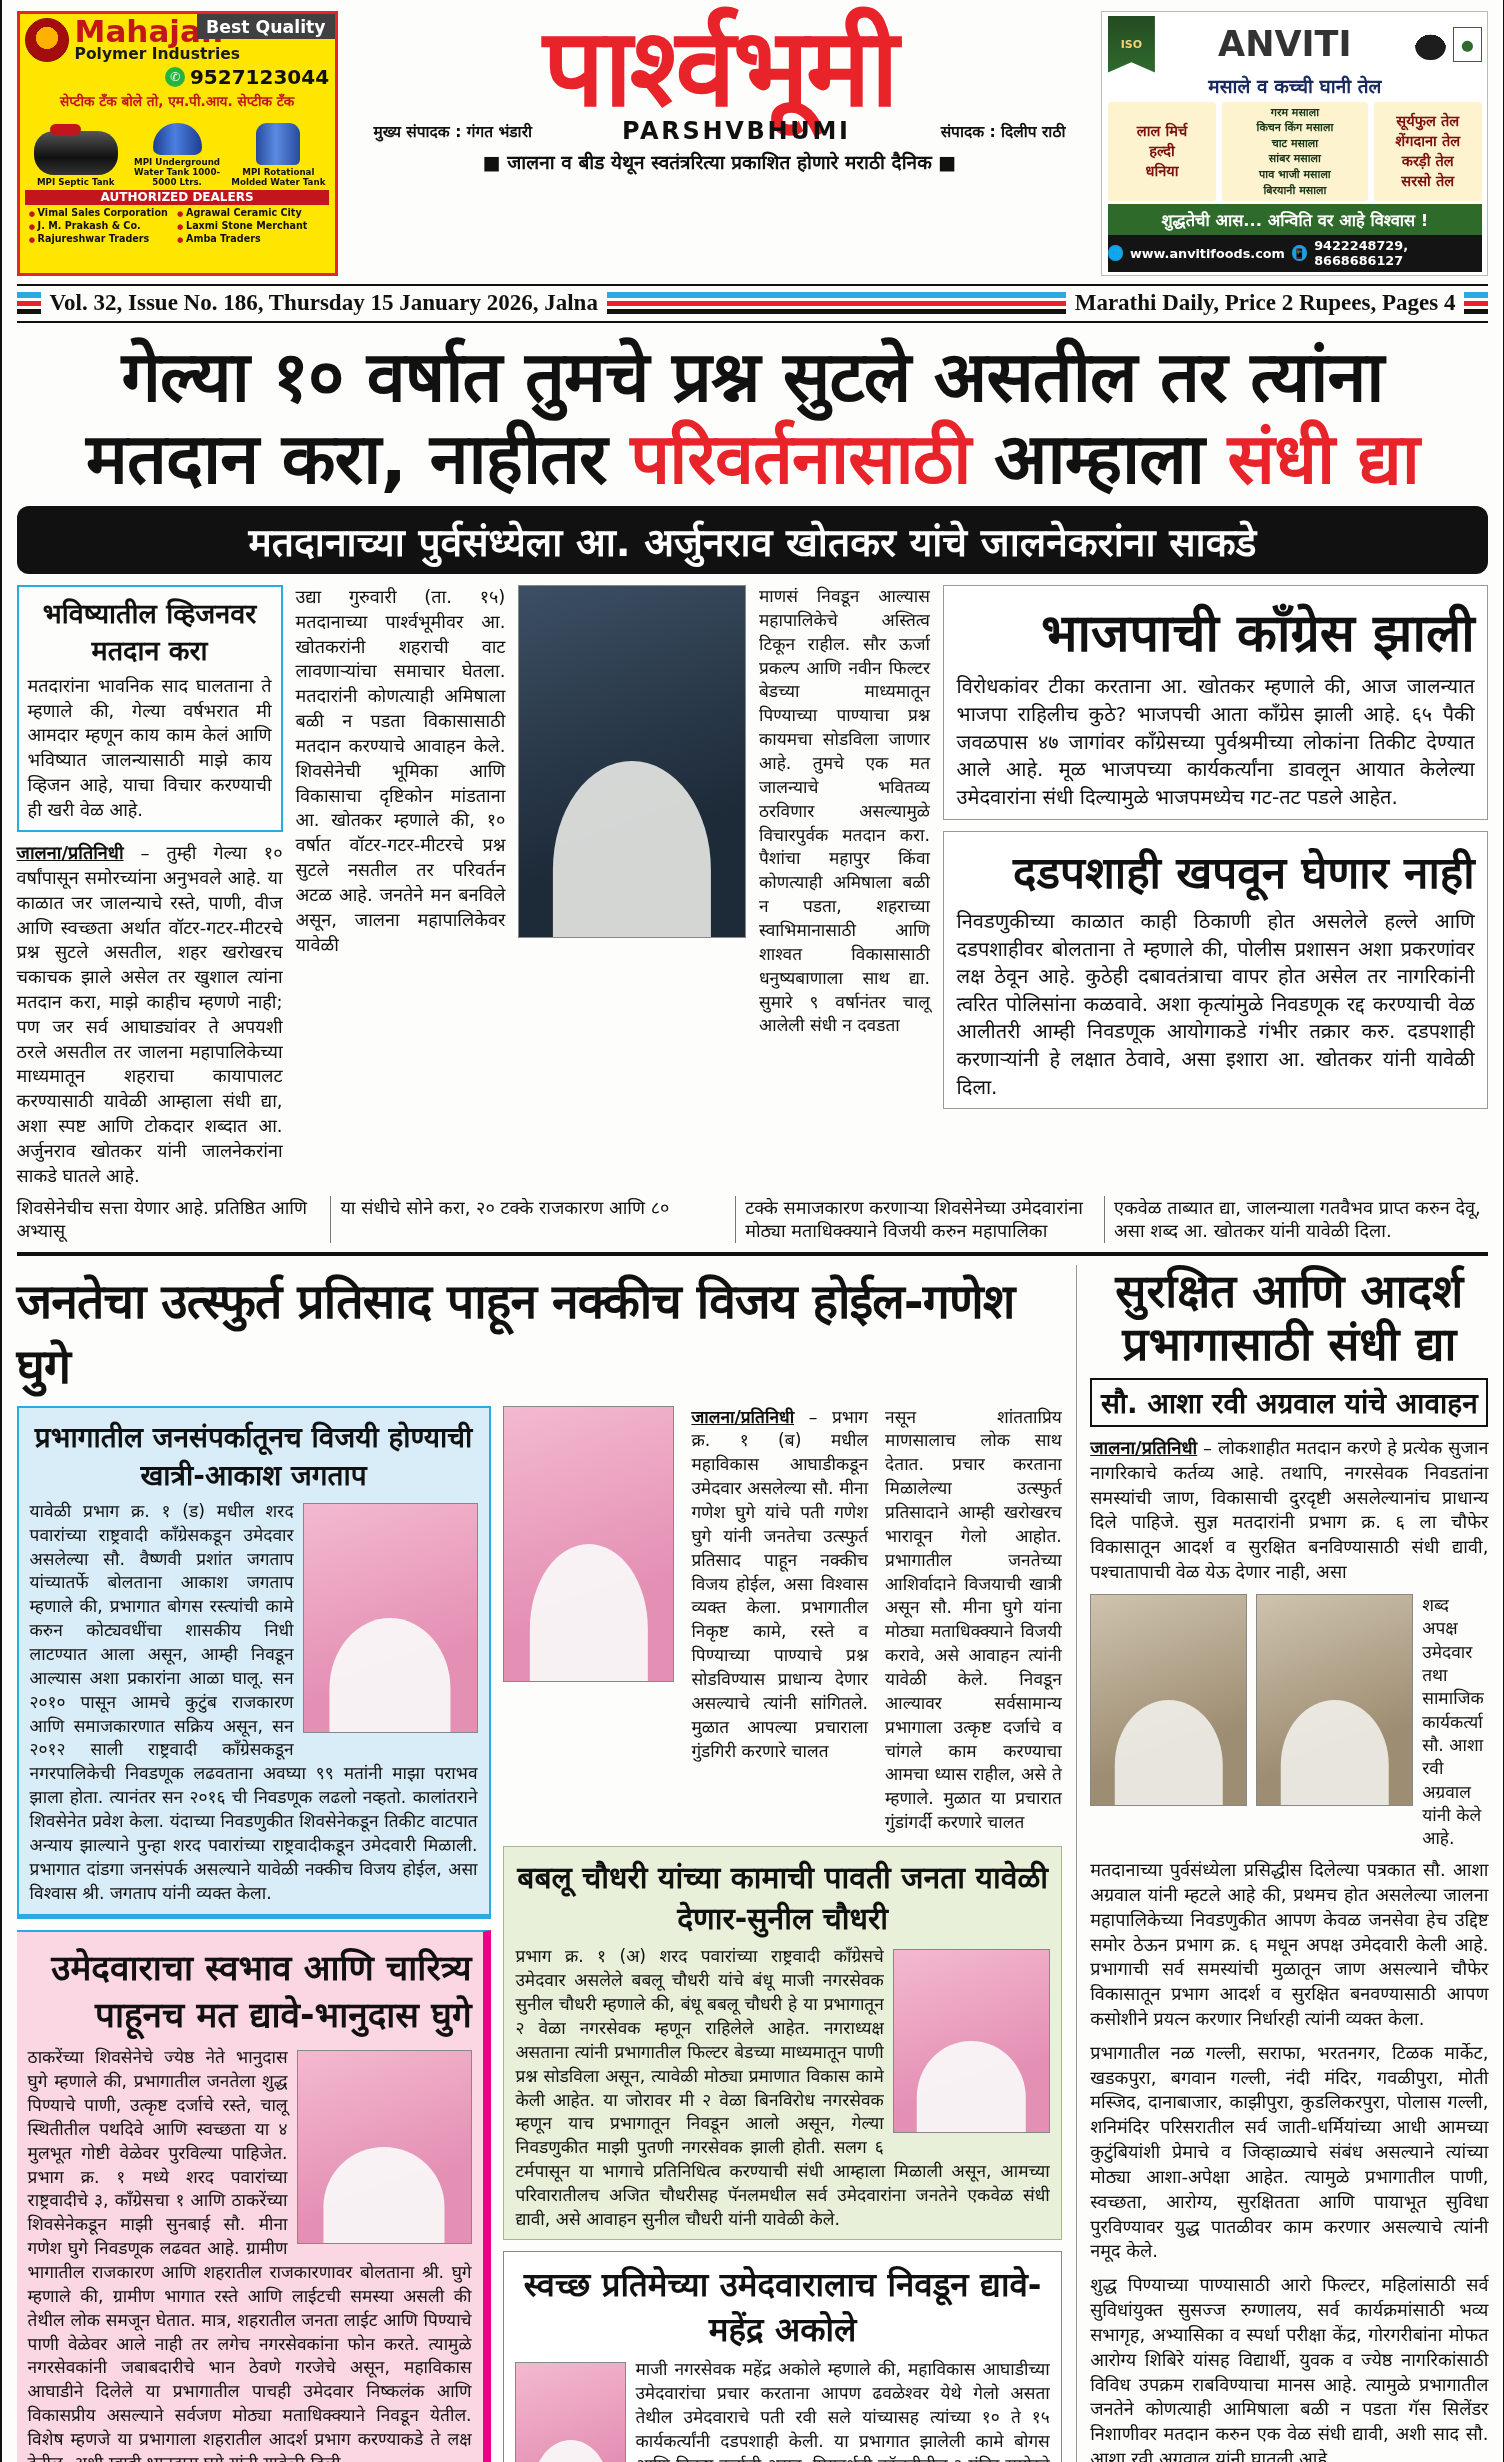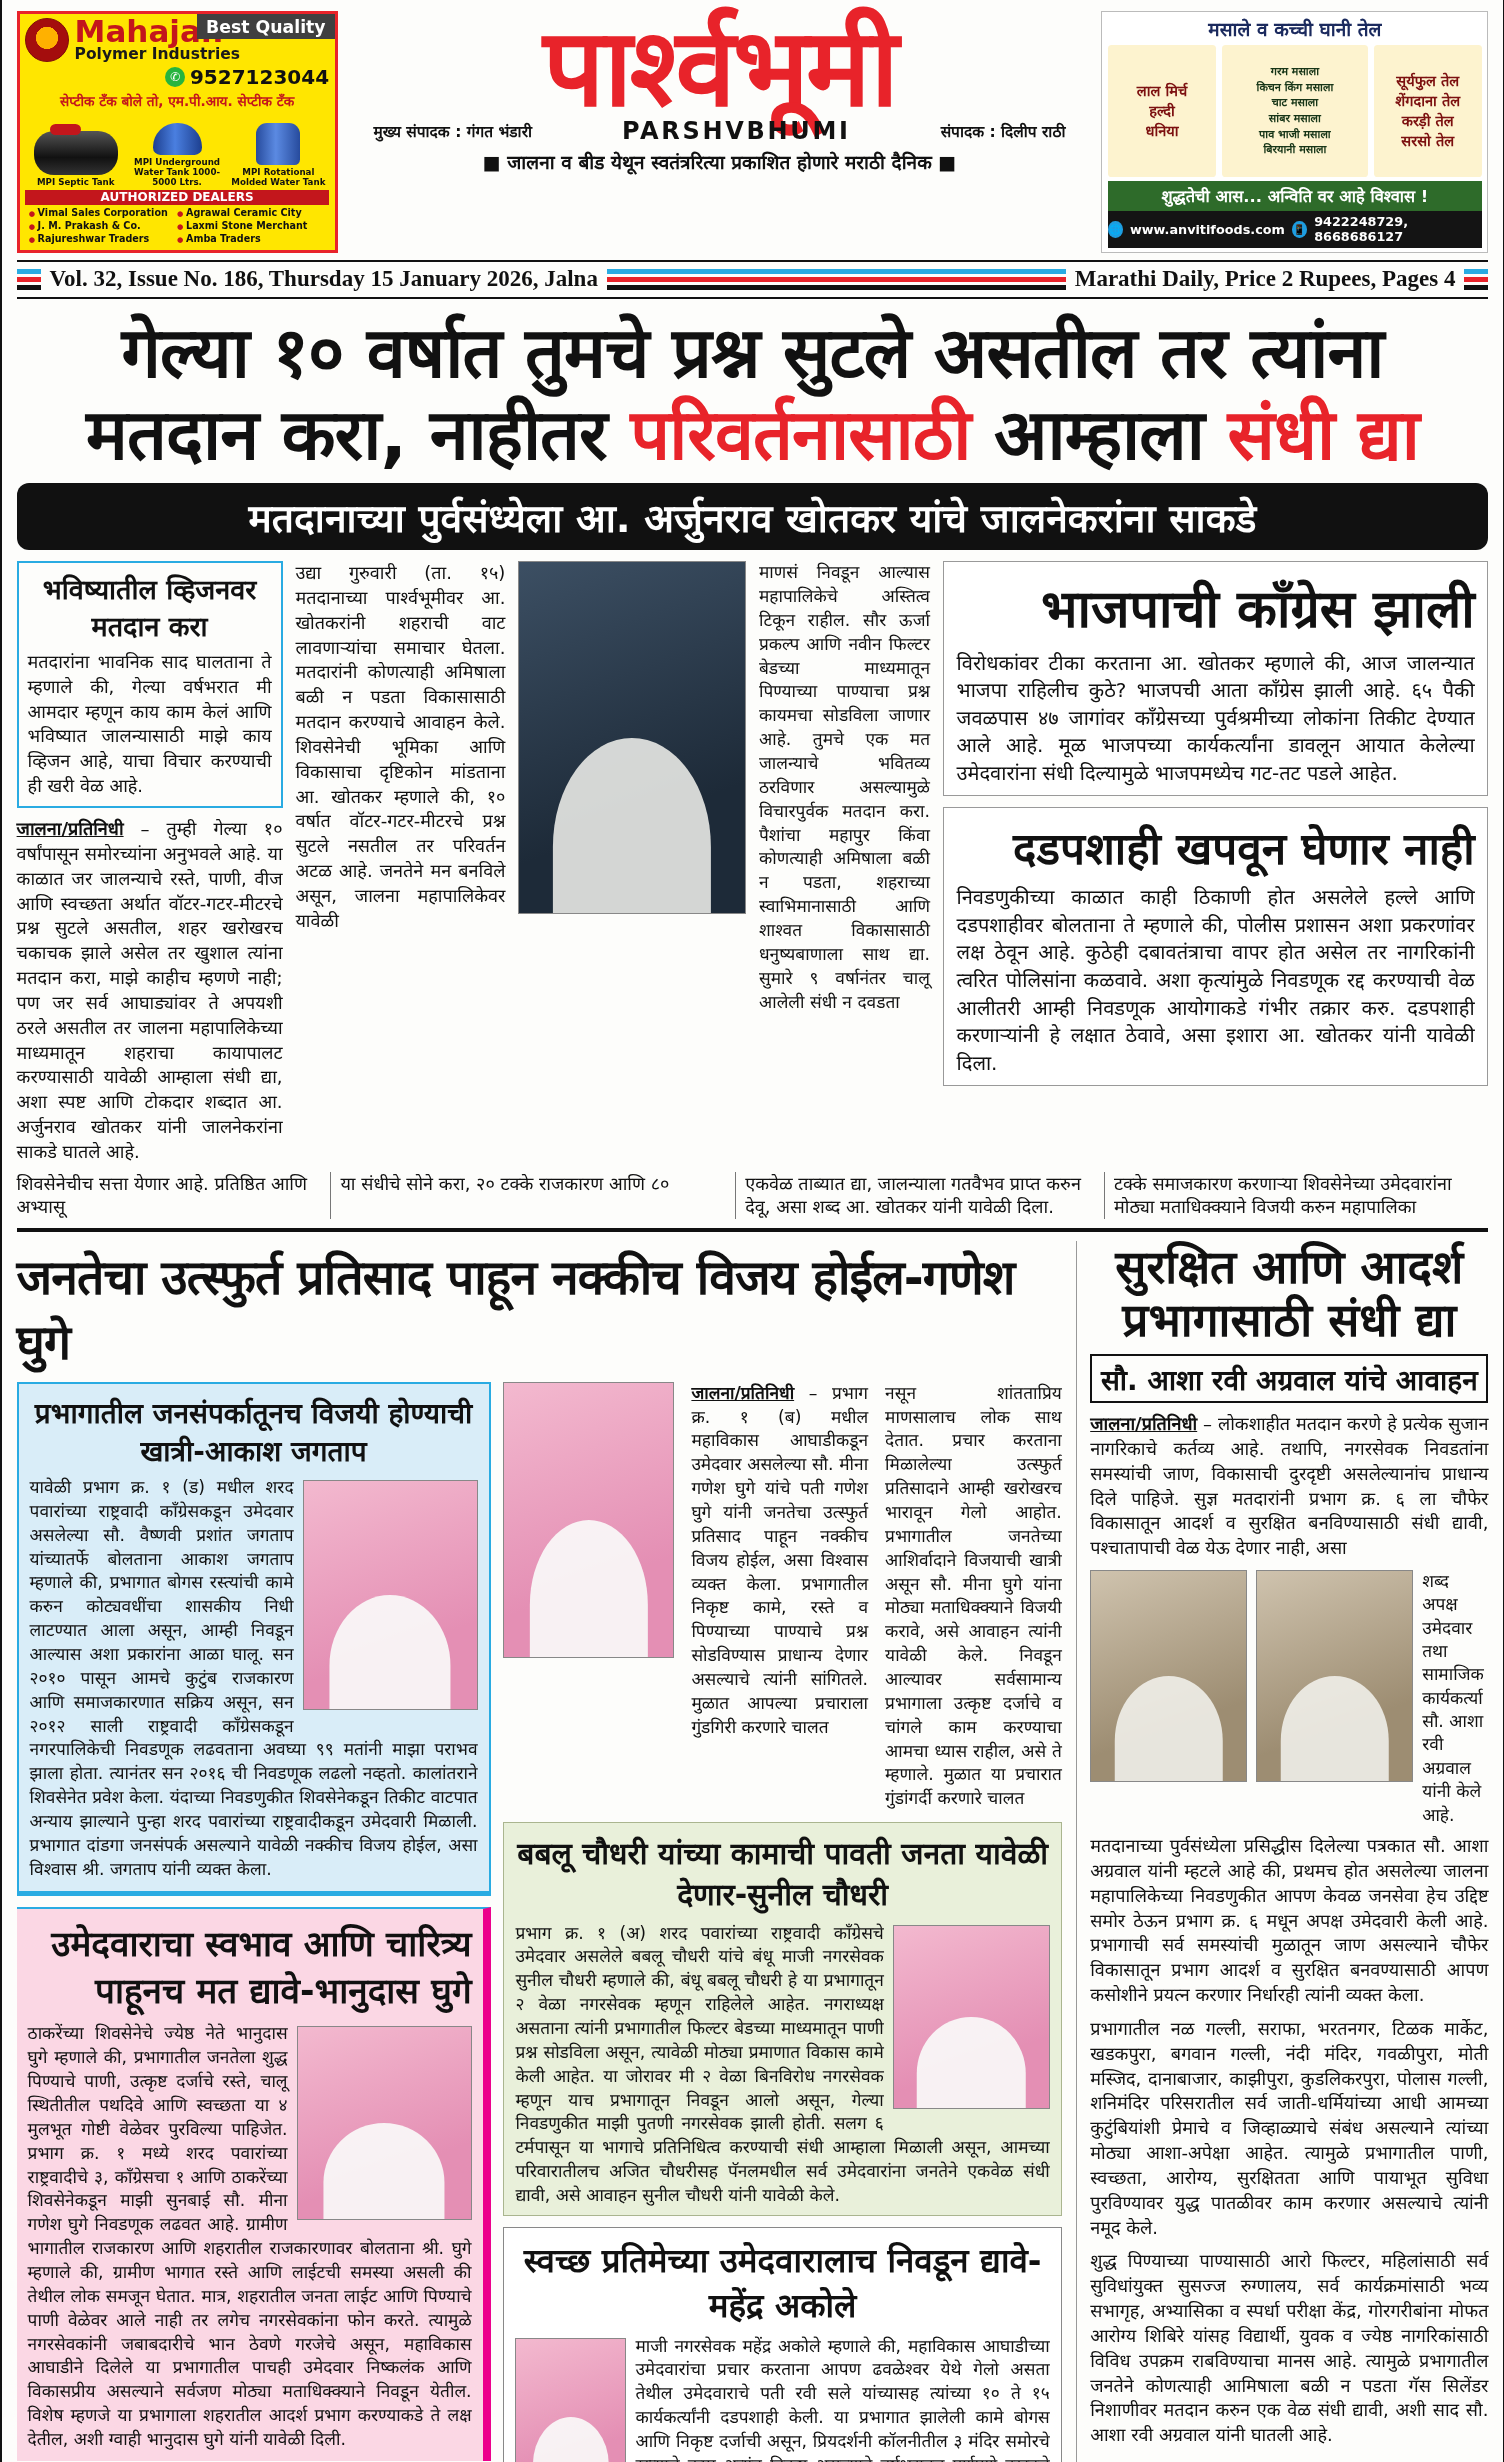--- a/index.html
+++ b/index.html
@@ -151,20 +151,26 @@
       <div class="mast-title">पार्श्वभूमी</div>
       <div class="mast-row">
         <span class="mast-ed">मुख्य संपादक : गंगत भंडारी</span>
         <span class="mast-en">PARSHVBHUMI</span>
         <span class="mast-ed">संपादक : दिलीप राठी</span>
       </div>
       <div class="mast-tag">■ जालना व बीड येथून स्वतंत्ररित्या प्रकाशित होणारे मराठी दैनिक ■</div>
     </div>
 
     <div class="ad-anv">
+      <div class="anv-top">
+        <div class="iso">ISO</div>
+        <div class="anv-brand">ANVITI</div>
+        <div class="mortar"></div>
+        <div class="leafbox">●</div>
+      </div>
       <div class="anv-sub">मसाले व कच्ची घानी तेल</div>
       <div class="anv-cols">
         <div class="anv-panel big">
           <div>लाल मिर्च</div>
           <div>हल्दी</div>
           <div>धनिया</div>
         </div>
         <div class="anv-panel">
           <div>गरम मसाला</div>
           <div>किचन किंग मसाला</div>
@@ -235,22 +241,22 @@
       <div class="box dadap">
         <h3>दडपशाही खपवून घेणार नाही</h3>
         <div class="body" style="font-size:20px">निवडणुकीच्या काळात काही ठिकाणी होत असलेले हल्ले आणि दडपशाहीवर बोलताना ते म्हणाले की, पोलीस प्रशासन अशा प्रकरणांवर लक्ष ठेवून आहे. कुठेही दबावतंत्राचा वापर होत असेल तर नागरिकांनी त्वरित पोलिसांना कळवावे. अशा कृत्यांमुळे निवडणूक रद्द करण्याची वेळ आलीतरी आम्ही निवडणूक आयोगाकडे गंभीर तक्रार करु. दडपशाही करणाऱ्यांनी हे लक्षात ठेवावे, असा इशारा आ. खोतकर यांनी यावेळी दिला.</div>
       </div>
     </div>
   </div>
 
   <div class="cont-row">
     <div>शिवसेनेचीच सत्ता येणार आहे. प्रतिष्ठित आणि अभ्यासू</div>
     <div>या संधीचे सोने करा, २० टक्के राजकारण आणि ८०</div>
+    <div>टक्के समाजकारण करणाऱ्या शिवसेनेच्या उमेदवारांना मोठ्या मताधिक्क्याने विजयी करुन महापालिका</div>
     <div>एकवेळ ताब्यात द्या, जालन्याला गतवैभव प्राप्त करुन देवू, असा शब्द आ. खोतकर यांनी यावेळी दिला.</div>
-    <div>टक्के समाजकारण करणाऱ्या शिवसेनेच्या उमेदवारांना मोठ्या मताधिक्क्याने विजयी करुन महापालिका</div>
   </div>
 
   <div class="mid">
     <div>
       <div class="ghuge-h">जनतेचा उत्स्फुर्त प्रतिसाद पाहून नक्कीच विजय होईल-गणेश घुगे</div>
       <div class="mid-left-grid">
         <div>
           <div class="jagtap">
             <h3>प्रभागातील जनसंपर्कातूनच विजयी होण्याची खात्री-आकाश जगताप</h3>
             <div class="ph pink inphoto"></div>

